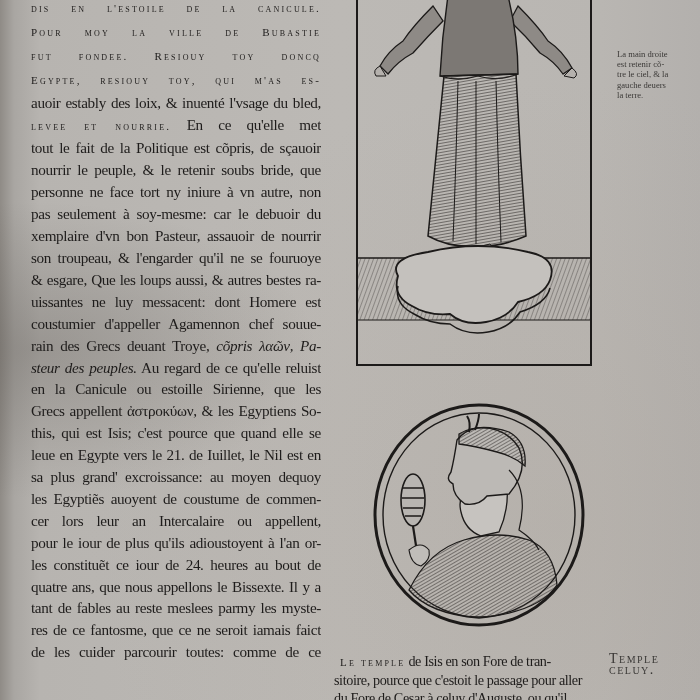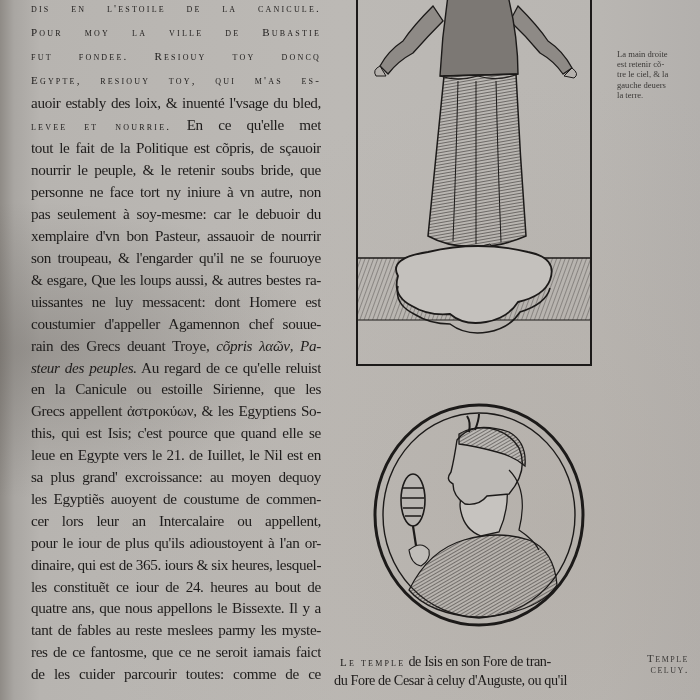--- a/index.html
+++ b/index.html
@@ -38,21 +38,21 @@
     }
     .margin-note span { display: block; white-space: nowrap; }
     
     .caption {
       position: absolute; left: 340px; top: 652px; width: 300px;
       font-size: 14.2px; line-height: 18px; letter-spacing: -0.4px;
     }
     .caption .line { text-align-last: auto; }
     .side-note {
       position: absolute; left: 609px; top: 653px; width: 80px;
-      font-variant: small-caps; font-size: 11px; letter-spacing: 1.5px; line-height: 11px; color: #3b3937; text-align: right;
+      font-variant: small-caps; font-size: 14px; letter-spacing: 1.5px; line-height: 11px; color: #3b3937;
     }
     .side-note span { display: block; }
   </style>
 </head>
 <body>
 
 <div class="page-shade"></div>
 
 <div class="main-column">
   <span class="line"><span class="caps">dis en l'estoile de la canicule.</span></span>
@@ -73,21 +73,20 @@
   <span class="line"><span>rain des Grecs deuant Troye, </span><span class="ital">cõpris λαῶν, Pa-</span><span></span></span>
   <span class="line ital-start"><span></span><span class="ital">steur des peuples.</span><span> Au regard de ce qu'elle reluist</span></span>
   <span class="line">en la Canicule ou estoille Sirienne, que les</span>
   <span class="line">Grecs appellent ἀστροκύων, &amp; les Egyptiens So-</span>
   <span class="line">this, qui est Isis; c'est pource que quand elle se</span>
   <span class="line">leue en Egypte vers le 21. de Iuillet, le Nil est en</span>
   <span class="line">sa plus grand' excroissance: au moyen dequoy</span>
   <span class="line">les Egyptiẽs auoyent de coustume de commen-</span>
   <span class="line">cer lors leur an Intercalaire ou appellent,</span>
   <span class="line">pour le iour de plus qu'ils adioustoyent à l'an or-</span>
-  <span class="line">dinaire, qui est de 365. iours &amp; six heures, lesquel-</span>
   <span class="line">les constituẽt ce iour de 24. heures au bout de</span>
   <span class="line">quatre ans, que nous appellons le Bissexte. Il y a</span>
   <span class="line">tant de fables au reste meslees parmy les myste-</span>
   <span class="line">res de ce fantosme, que ce ne seroit iamais faict</span>
   <span class="line">de les cuider parcourir toutes: comme de ce</span>
 
 </div>
 
 <div class="figure-frame">
   <svg class="figure-svg" width="232" height="368" viewBox="0 0 232 368" style="left:0;top:0;">
@@ -153,19 +152,20 @@
 <div class="margin-note">
   <span>La main droite</span>
   <span>est retenir cõ-</span>
   <span>tre le ciel, &amp; la</span>
   <span>gauche deuers</span>
   <span>la terre.</span>
 </div>
 
 <div class="caption">
   <span class="line"><span class="caps">Le temple</span><span> de Isis en son Fore de tran-</span></span>
+  <span class="line" style="margin-left:-6px;">sitoire, pource que c'estoit le passage pour aller</span>
   <span class="line" style="margin-left:-6px;">du Fore de Cesar à celuy d'Auguste, ou qu'il</span>
 </div>
 
 <div class="side-note">
   <span>Temple</span>
   <span>celuy.</span>
 </div>
 
 </body></html>

